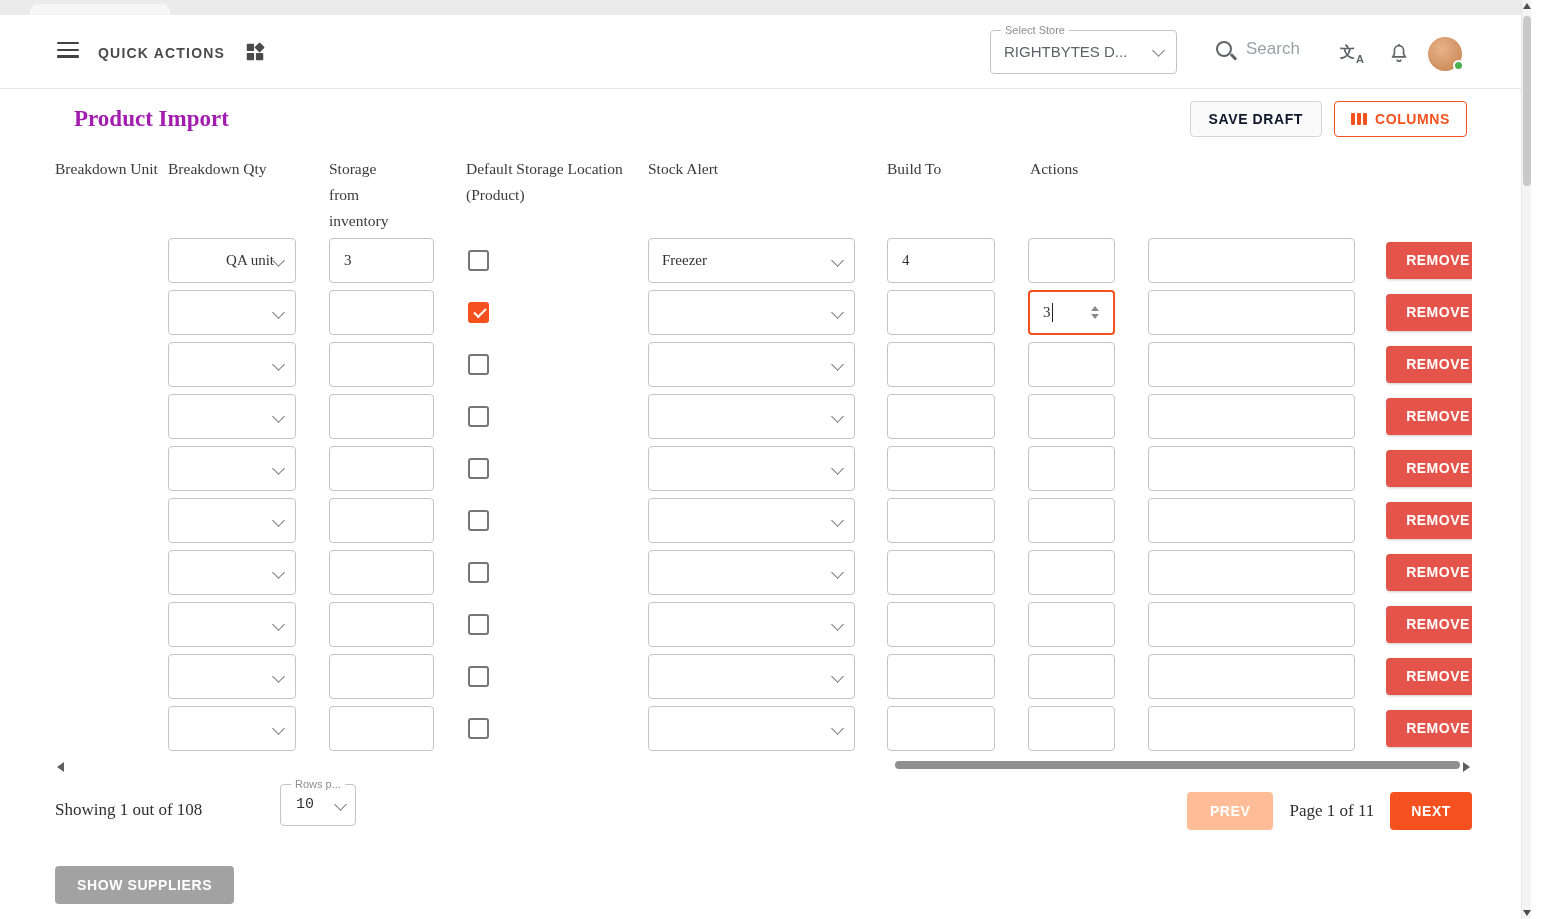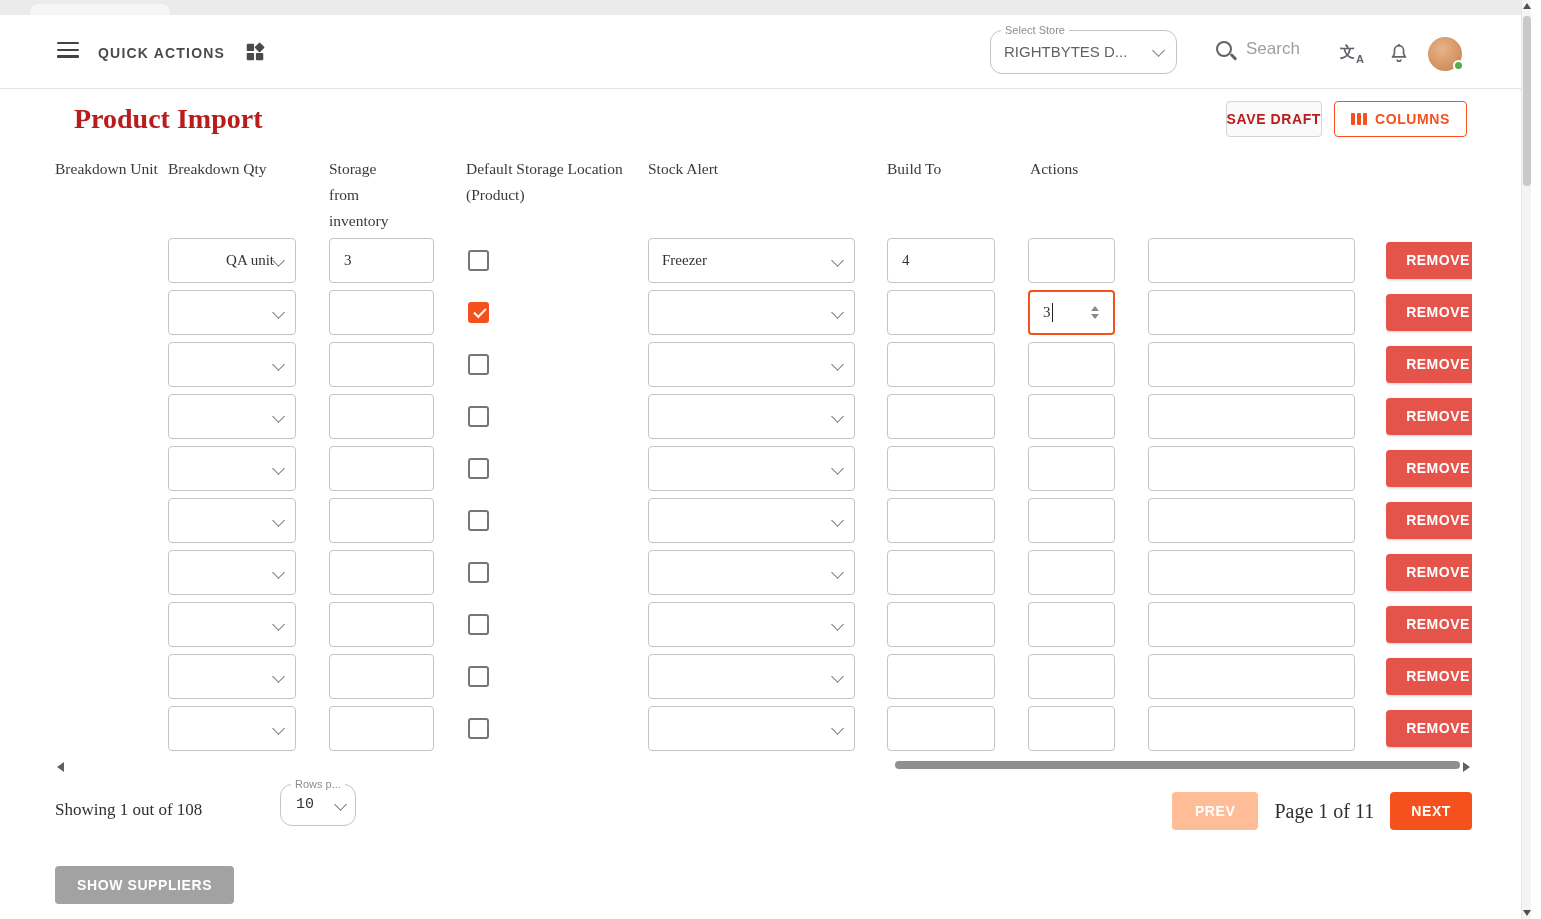--- a/index.html
+++ b/index.html
@@ -16,21 +16,21 @@
   
   .appbar { position:absolute; top:15px; left:0; width:1531px; height:74px; background:#fff;
     border-bottom:1px solid #e4e4e4; }
   .hamburger { position:absolute; left:57px; top:27px; width:22px; height:16px; cursor:pointer;
     background:none; border:none; }
   .hamburger span { display:block; height:2.4px; background:#424242; margin-bottom:4.3px; border-radius:1px; }
   .qa-label { position:absolute; left:98px; top:30px; font-size:14px; font-weight:700;
     letter-spacing:1.2px; color:#4b4b4b; }
   .widgets-icon { position:absolute; left:244px; top:26px; }
 
-  .fieldset { position:relative; border:1px solid #c4c4c4; border-radius:12px; background:#fff; }
+  .fieldset { position:relative; border:1px solid #c4c4c4; border-radius:4px; background:#fff; }
   .fieldset .legend { position:absolute; top:-7px; left:10px; background:#fff; padding:0 4px;
     font-size:11px; color:#8f8f8f; }
   .store-select { position:absolute; left:990px; top:15px; width:187px; height:44px; cursor:pointer; }
   .store-value { position:absolute; left:13px; top:12px; font-size:15px; color:#5f6368; }
 
   .chev { display:inline-block; width:9px; height:9px; border-right:1.7px solid #757575;
     border-bottom:1.7px solid #757575; transform:rotate(45deg); }
 
   .store-select .chev { position:absolute; right:13px; top:15px; }
 
@@ -47,25 +47,25 @@
   .bell-icon { position:absolute; left:1388px; top:26px; }
   .avatar { position:absolute; left:1428px; top:22px; width:34px; height:34px; border-radius:50%;
     background:radial-gradient(circle at 40% 35%, #e8b38a, #cf8f5e 70%, #b97746); cursor:pointer; }
   .status-dot { position:absolute; right:-2px; bottom:0px; width:11px; height:11px; border-radius:50%;
     background:#4caf50; border:2px solid #fff; }
 
   
   main { position:absolute; top:90px; left:55px; width:1417px; }
 
   .page-head { display:flex; align-items:center; height:54px; margin-top:2px; }
-  .page-title { font-size:28px; color:#b91c1c; margin-left:19px; font-family:"Liberation Serif", serif; }
+  .page-title { font-size:23px; color:#a21caf; margin-left:19px; font-family:"Liberation Serif", serif; }
   .head-btns { margin-left:auto; display:flex; gap:12px; margin-right:5px; }
   .btn { border:none; border-radius:4px; font-family:"Liberation Sans", sans-serif;
     font-size:14px; font-weight:700; letter-spacing:.6px; cursor:pointer; }
-  .btn-save-draft { background:#fafafa; border:1px solid #d4d4d4; color:#b91c1c; padding:9px 0; }
+  .btn-save-draft { background:#fafafa; border:1px solid #d4d4d4; color:#0f172a; padding:9px 18px; }
   .btn-columns { background:#fff; border:1px solid var(--accent); color:var(--accent);
     padding:9px 16px; display:flex; align-items:center; gap:8px; }
   .columns-icon { display:inline-flex; gap:2px; }
   .columns-icon i { width:4px; height:12px; background:var(--accent); border-radius:1px; }
 
   
   .grid { display:grid; grid-template-columns:113px 161px 137px 182px 239px 141px 120px 238px 86px; }
   .thead { padding-top:10px; color:#3a3a3a; font-size:15.5px; line-height:26px;
     font-family:"Liberation Serif", serif; min-height:58px; }
   .thead .hcell { align-self:start; }
@@ -120,21 +120,21 @@
   .tfooter { position:relative; height:72px; margin-top:6px; }
   .showing { position:absolute; left:0; top:20px; font-size:17px; color:#2f2f2f;
     font-family:"Liberation Serif", serif; }
   .rpp { position:absolute; left:225px; top:4px; width:76px; height:42px; cursor:pointer; }
   .rpp-value { position:absolute; left:15px; top:11px; font-size:15px; color:#333;
     font-family:Liberation Mono, monospace; }
   .rpp .chev { position:absolute; right:10px; top:15px; }
   .pager { position:absolute; right:0; top:12px; display:flex; align-items:center; gap:16px; }
   .btn-prev { background:var(--prev); color:#fff; padding:11px 23px; }
   .btn-next { background:var(--accent); color:#fff; padding:11px 21px; }
-  .page-info { font-size:20px; color:#2f2f2f; font-family:"Liberation Serif", serif; }
+  .page-info { font-size:17px; color:#2f2f2f; font-family:"Liberation Serif", serif; }
 
   .btn-suppliers { background:var(--graybtn); color:#fff; padding:11px 22px; margin-top:14px;
     display:block; }
   .btn-submit { background:var(--accent); color:#fff; padding:11px 26px; margin-top:18px;
     display:block; box-shadow:0 2px 4px rgba(0,0,0,.2); }
 
   
   .vscroll { position:absolute; right:0; top:0; width:10px; height:919px; background:#f4f4f4;
     border-left:1px solid #e6e6e6; }
   .vs-up, .vs-dn { position:absolute; left:1px; width:0; height:0; cursor:pointer; }

